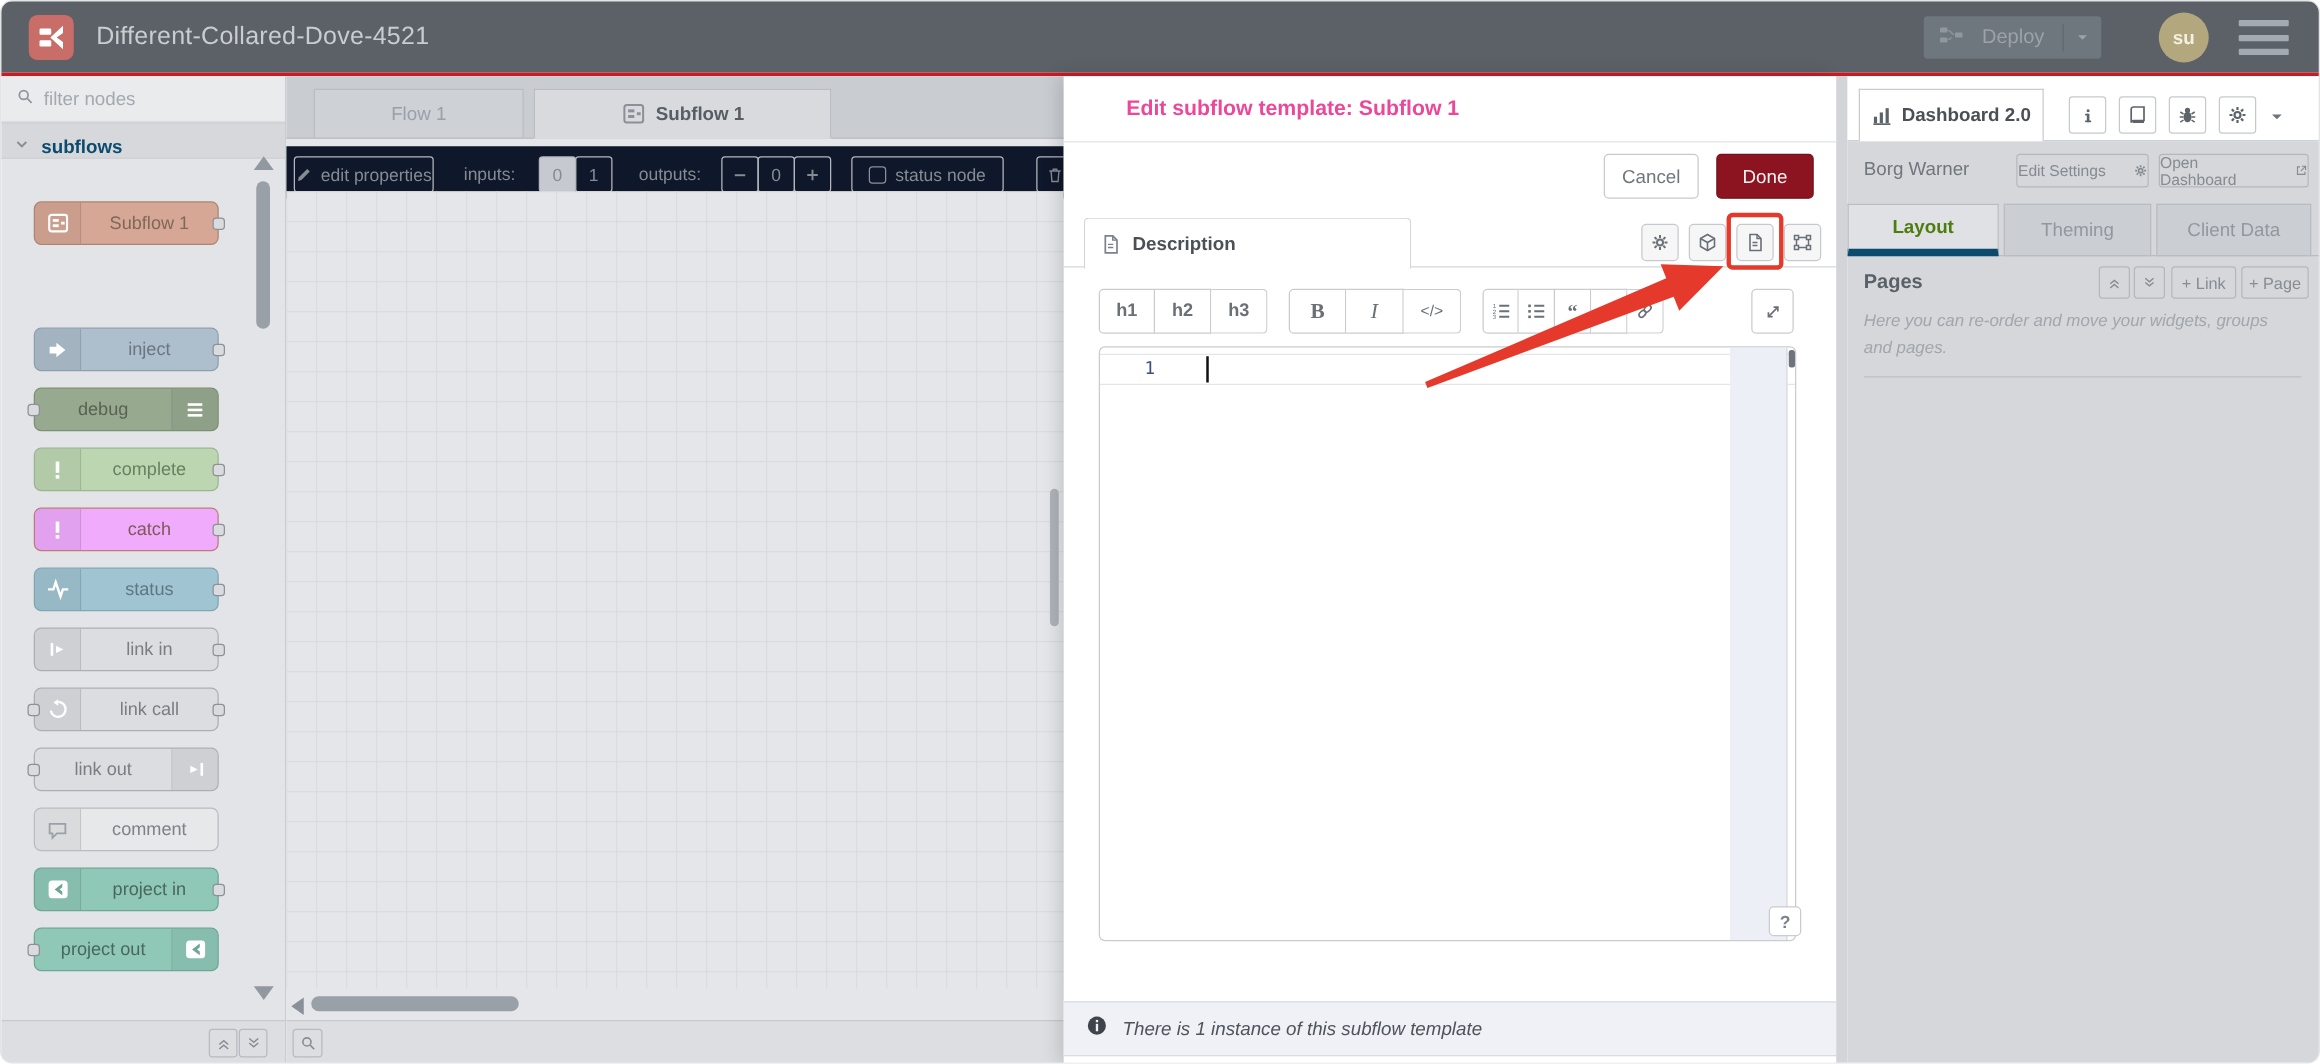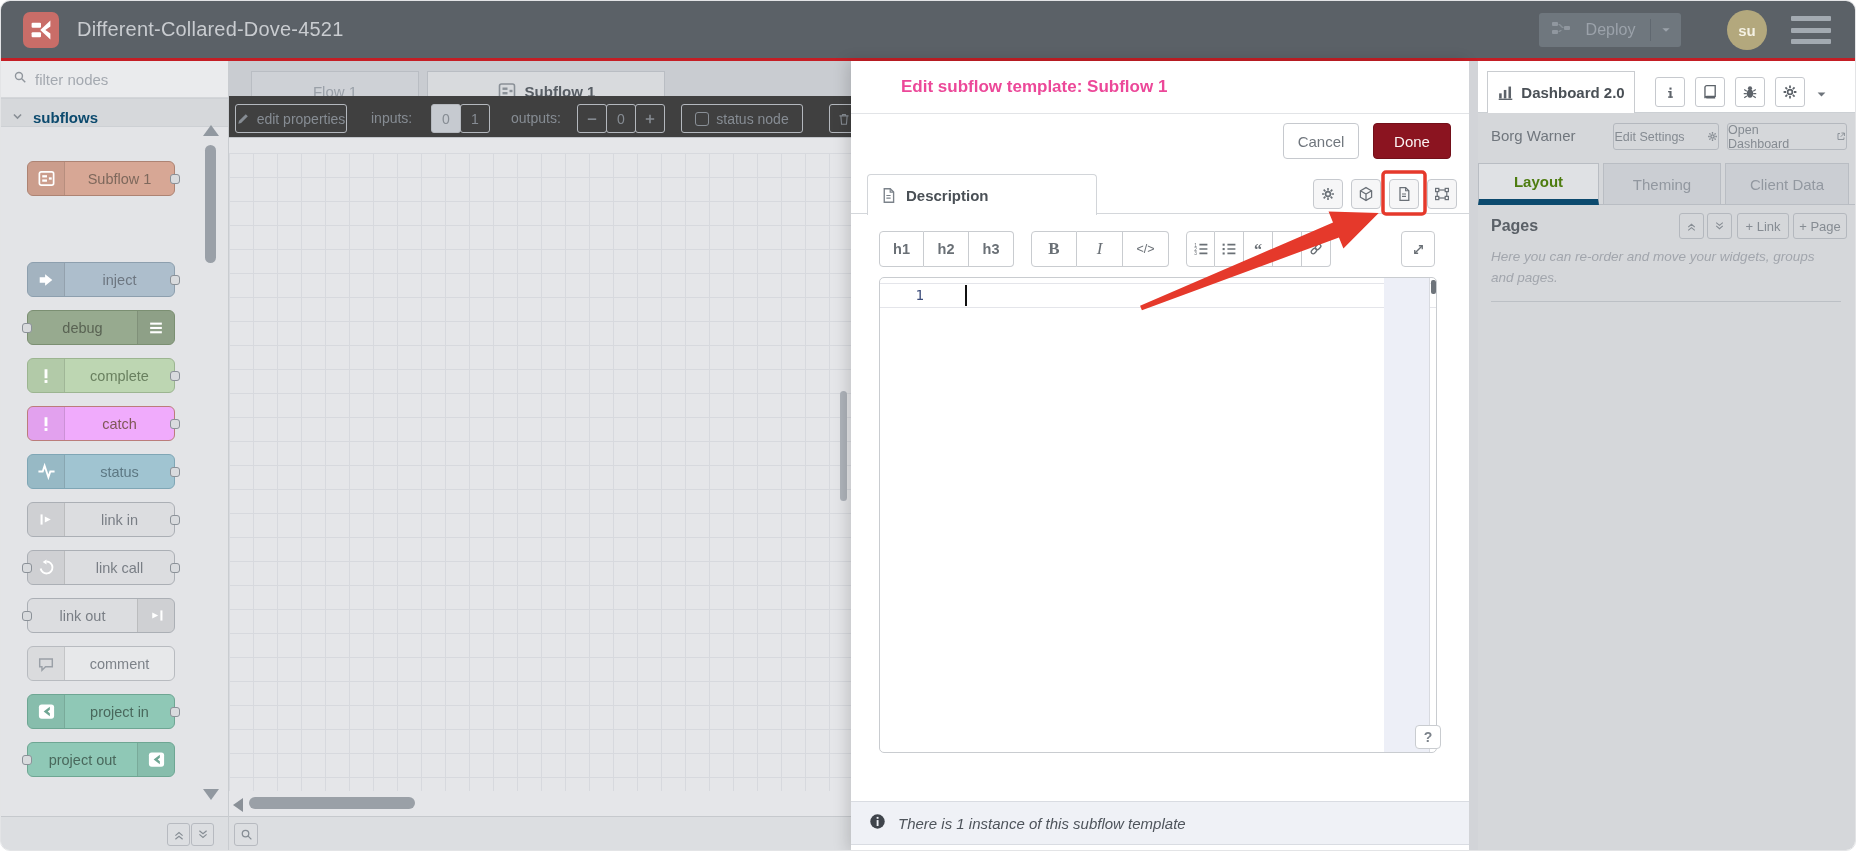--- a/index.html
+++ b/index.html
@@ -74,21 +74,21 @@
   
   #workspace { position:absolute; left:228px; top:60px; width:622px; height:791px;
                background:#e5e6e9; overflow:hidden; }
   #ws-tabbar { position:absolute; left:0; top:0; width:622px; height:50px; background:#c9ccd1;
                border-bottom:1px solid #b9bdc3; }
   .ws-tab { position:absolute; top:10px; height:40px; border:1px solid #b9bdc3;
             display:flex; align-items:center; justify-content:center; gap:8px; font-size:15px; }
   #ws-tab-0 { left:22px; width:168px; background:#ced1d6; color:#9aa0a8; }
   #ws-tab-1 { left:198px; width:238px; background:#d8dadd; color:#575d64; font-weight:bold;
               border-bottom:1px solid #d8dadd; }
-  #ws-toolbar { position:absolute; left:0; top:35px; width:622px; height:42px; background:#404040;
+  #ws-toolbar { position:absolute; left:0; top:56px; width:622px; height:42px; background:#0f172a;
                 border-bottom:1px solid #c2c5ca; font-size:14px; color:#868c93; }
   .tb-btn { position:absolute; top:8px; height:29px; border:1px solid #b4b8be; border-radius:3px;
             display:flex; align-items:center; justify-content:center; gap:7px; color:#868c93; }
   .tb-label { position:absolute; top:14px; }
   .tb-sq { width:30px; }
   .tb-sq.sel { background:#c6cad0; }
   #ws-canvas { position:absolute; left:0; top:92px; width:622px; height:638px;
     background-image:linear-gradient(#d7d9de 1px, transparent 1px),
                      linear-gradient(90deg, #d7d9de 1px, transparent 1px);
     background-size:24px 24px; background-color:#e5e6e9; }
@@ -109,21 +109,21 @@
   #tray-title { position:absolute; left:18px; top:16px; font-size:17px; font-weight:bold;
                 color:#ec4899;margin-left:32px; }
   #tray-title-line { position:absolute; left:0; top:52px; width:618px; height:1px; background:#e2e4e7; }
   #cancel-btn { position:absolute; left:432px; top:62px; width:76px; height:36px; background:#fff;
                 border:1px solid #c6c9ce; border-radius:4px; color:#70767d; font-size:15px;
                 display:flex; align-items:center; justify-content:center; }
   #done-btn { position:absolute; left:522px; top:62px; width:78px; height:36px; background:#8b1420;
               border:1px solid #73101a; border-radius:4px; color:#fbf3f3; font-size:15px;
               display:flex; align-items:center; justify-content:center; }
   #tray-tab-line { position:absolute; left:0; top:152px; width:618px; height:1px; background:#d4d7db; }
-  #desc-tab { position:absolute; left:16px; top:113px; width:230px; height:41px; background:#fff;
+  #desc-tab { position:absolute; left:16px; top:113px; width:262px; height:41px; background:#fff;
               border:1px solid #d2d5d9; border-bottom:none; border-radius:4px 4px 0 0; z-index:2;
               display:flex; align-items:center; gap:9px; padding-left:12px;
               font-size:15px; font-weight:bold; color:#4a5056; }
   .tray-mini { position:absolute; top:118px; width:30px; height:30px; border:1px solid #c6c9ce;
                border-radius:4px; background:#f6f6f7; color:#6a7077;
                display:flex; align-items:center; justify-content:center; }
   #md-toolbar .grp { position:absolute; top:170px; height:36px; display:flex; }
   .md-btn { height:36px; border:1px solid #c9ccd0; border-left-width:0; background:#fff;
             color:#6a7076; display:flex; align-items:center; justify-content:center;
             font-size:14.5px; }

